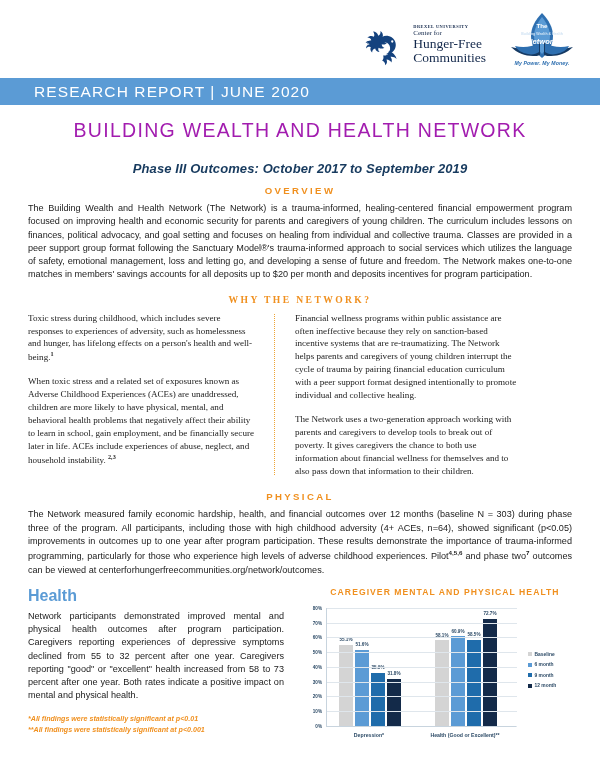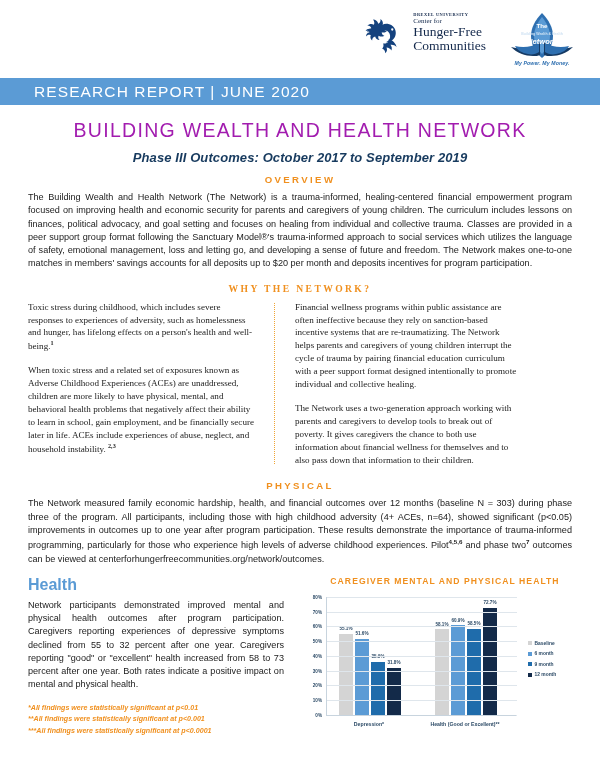--- a/index.html
+++ b/index.html
@@ -26,21 +26,21 @@
   .logo-bar {
     height: 78px;
     display: flex;
     justify-content: flex-end;
     align-items: center;
     padding-right: 12px;
     box-sizing: border-box;
   }
   .logos {
     display: flex;
-    align-items: flex-start;
+    align-items: flex-end;
     gap: 10px;
   }
   .drexel-logo {
     display: flex;
     align-items: center;
     gap: 4px;
   }
   .dragon {
     width: 44px;
     height: 42px;
@@ -115,21 +115,21 @@
     color: #a21caf;
     font-size: 19.5px;
     letter-spacing: 1.3px;
     font-weight: normal;
   }
   .sub-title {
     color: #173a5e;
     font-size: 13px;
     font-style: italic;
     font-weight: bold;
-    margin-top: 8px;
+    margin-top: 19px;
     letter-spacing: 0.1px;
   }
 
   
   .section-heading {
     text-align: center;
     color: #f0901f;
     font-size: 9.6px;
     font-weight: bold;
     letter-spacing: 2.4px;
@@ -381,21 +381,20 @@
     <div class="body-text"><span>The Network measured family economic hardship, health, and financial outcomes over 12 months (baseline N = 303) during phase three of the program. All participants, including those with high childhood adversity (4+ ACEs, n=64), showed significant (p&lt;0.05) improvements in outcomes up to one year after program participation. These results demonstrate the importance of trauma-informed programming, particularly for those who experience high levels of adverse childhood experiences. Pilot</span><sup>4,5,6</sup><span> and phase two</span><sup>7</sup><span> outcomes can be viewed at centerforhungerfreecommunities.org/network/outcomes.</span></div>
   </div>
 
   <div class="lower" style="padding-top:10px;">
     <div class="lower-left">
       <div class="health-heading">Health</div>
       <div class="body-text">Network participants demonstrated improved mental and physical health outcomes after program participation. Caregivers reporting experiences of depressive symptoms declined from 55 to 32 percent after one year. Caregivers reporting "good" or "excellent" health increased from 58 to 73 percent after one year. Both rates indicate a positive impact on mental and physical health.</div>
       <div class="footnotes">
         <div class="footnote">*All findings were statistically significant at p&lt;0.01</div>
         <div class="footnote">**All findings were statistically significant at p&lt;0.001</div>
-        <div class="footnote">***All findings were statistically significant at p&lt;0.0001</div>
       </div>
     </div>
 
     <div class="lower-right">
       <div class="chart-title">CAREGIVER MENTAL AND PHYSICAL HEALTH</div>
       <div class="chart-area">
         <div class="ylabels" id="ylabels">
             <div class="ylab" style="top: 0px;">80%</div>
             <div class="ylab" style="top: 14.75px;">70%</div>
             <div class="ylab" style="top: 29.5px;">60%</div>

